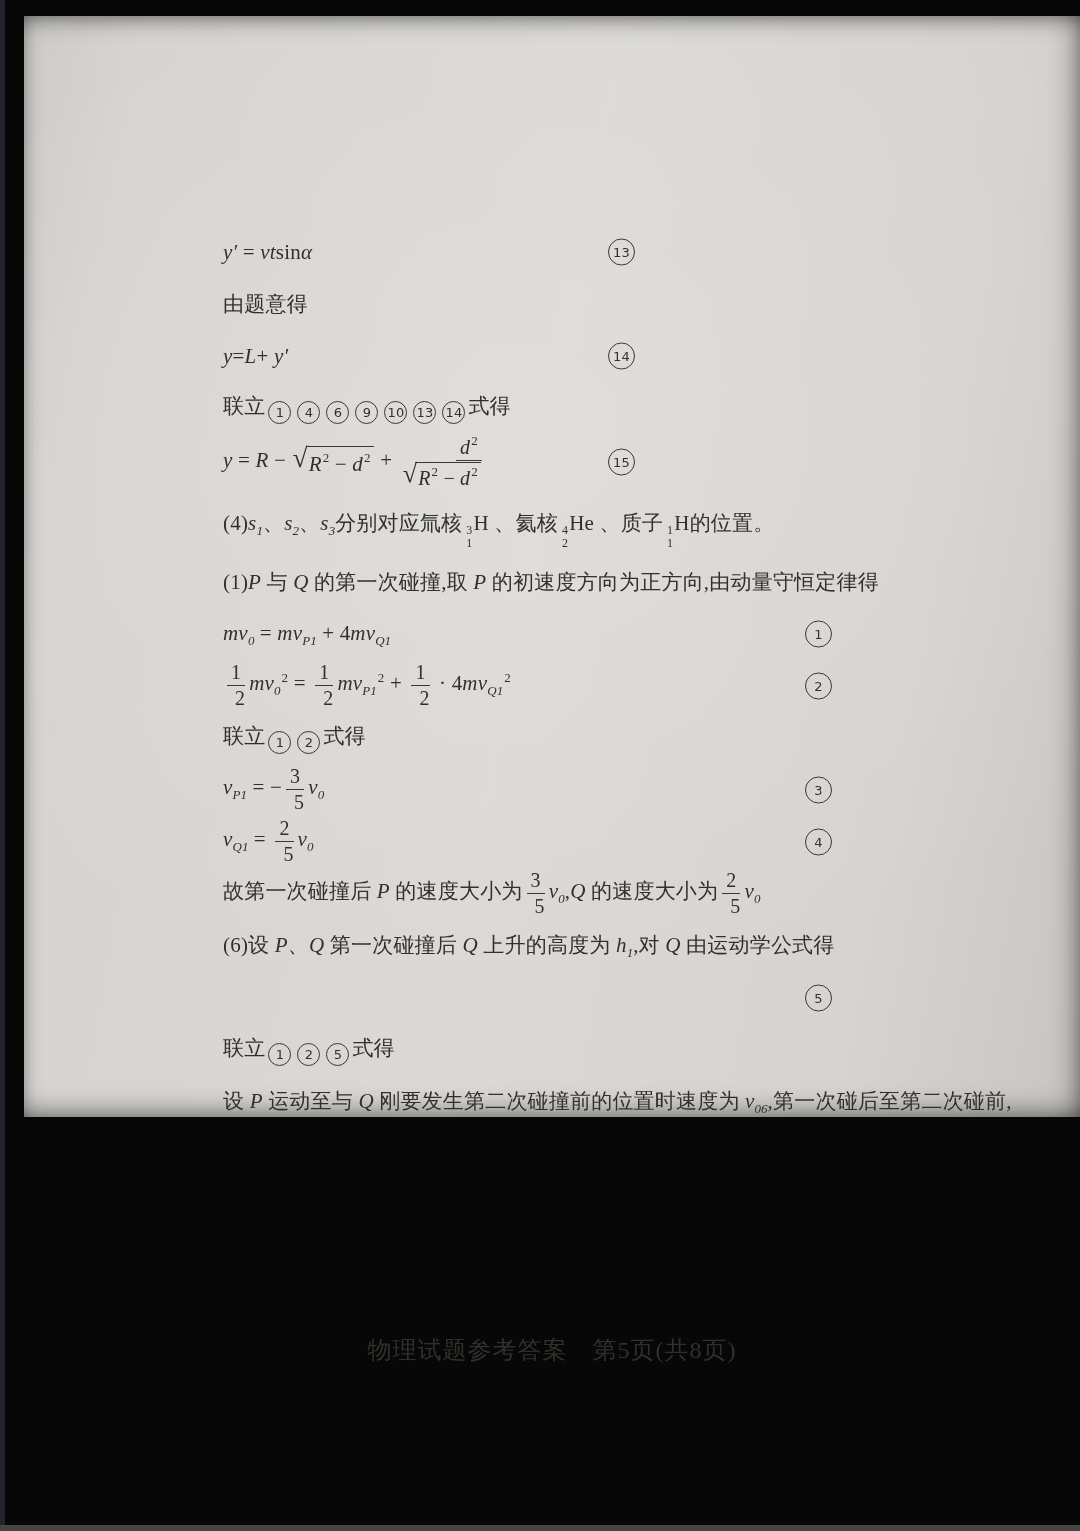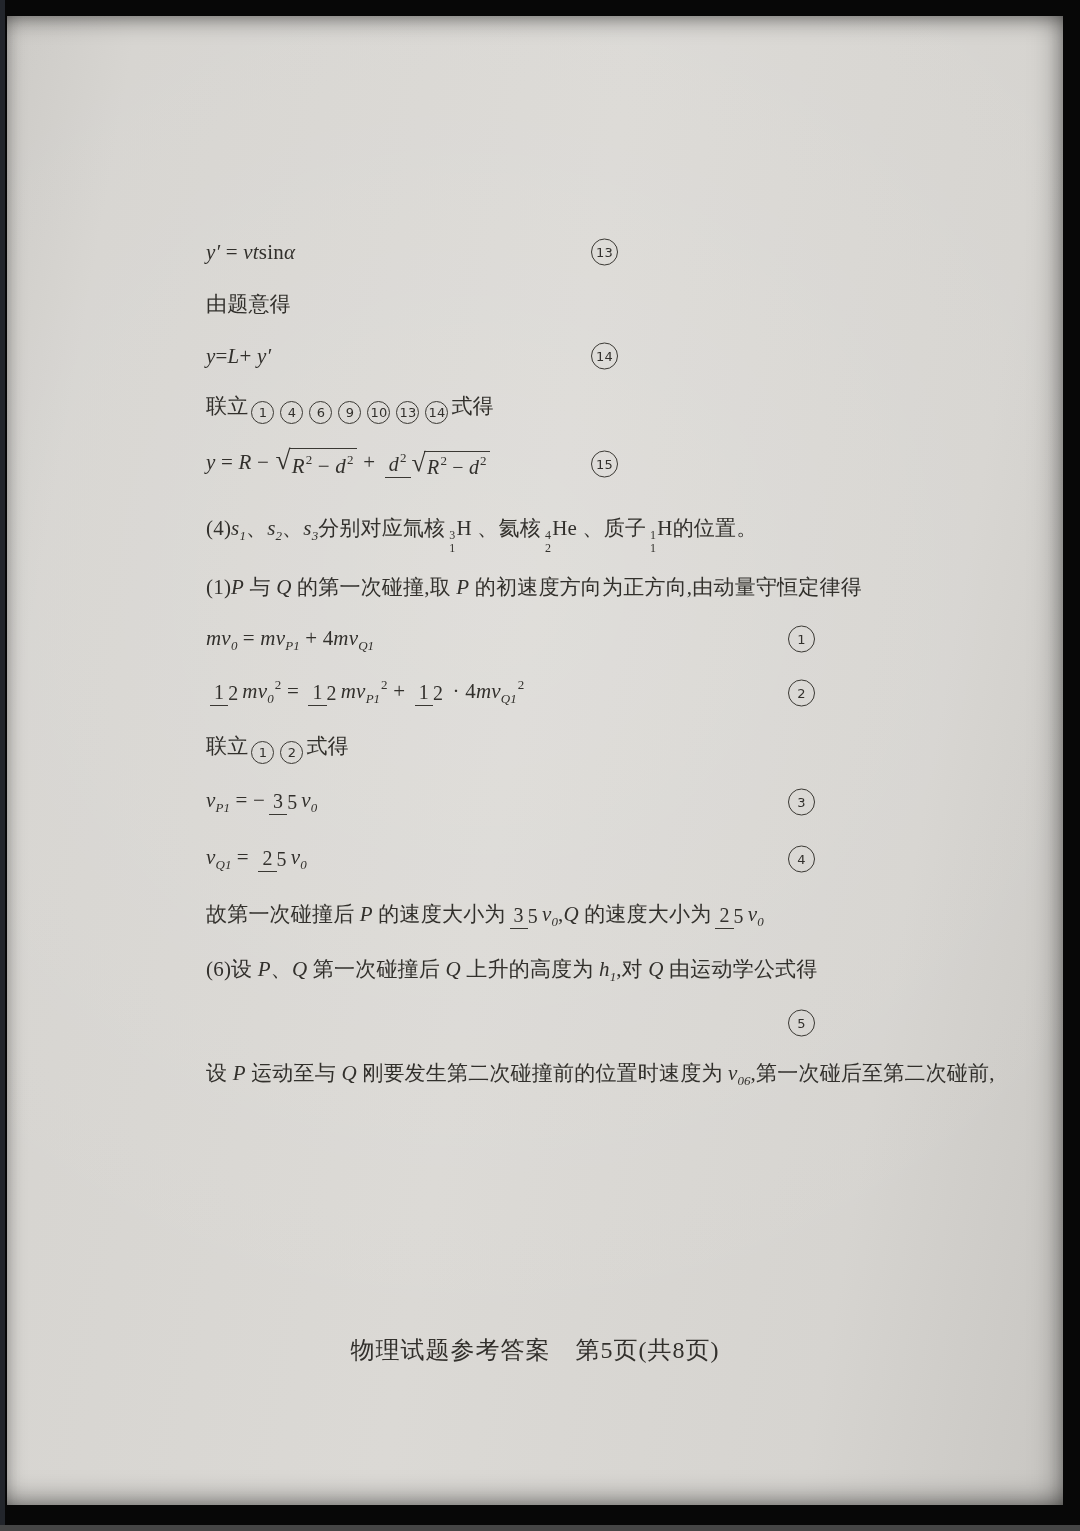--- a/index.html
+++ b/index.html
@@ -13,22 +13,22 @@
   .photo .left-strip{
     position:absolute;left:0;top:0;bottom:0;width:5px;
     background:#22252b;
   }
   .photo .bottom-strip{
     position:absolute;left:0;bottom:0;height:6px;right:0;
     background:#454545;
   }
   .paper{
     position:absolute;
-    left:7px;top:16px;
-    width:1056px;height:1489px;
+    left:24px;top:16px;
+    width:1056px;height:1101px;
     background:
       radial-gradient(120% 85% at 45% 38%, rgba(255,255,255,0.14), rgba(0,0,0,0) 62%),
       linear-gradient(100deg,#cccac6 0%,#d6d4d0 10%,#dbd9d5 48%,#d6d4d0 80%,#c8c6c2 100%);
     box-shadow:
       inset 0 16px 24px -16px rgba(0,0,0,0.55),
       inset 0 -20px 28px -18px rgba(0,0,0,0.5),
       inset -18px 0 32px -20px rgba(0,0,0,0.55),
       inset 12px 0 22px -16px rgba(0,0,0,0.35);
     color:#32302c;
   }
@@ -48,22 +48,22 @@
   .row.ind0{margin-left:-32px;}
   .row:nth-child(5){margin-bottom:14px;}
   .row:nth-child(18){margin-bottom:12px;}
   .row:nth-child(19){margin-bottom:12px;}
   .expr{display:inline-block;line-height:1.35;}
   .rm{font-style:normal;}
   .it{font-style:italic;}
   .sb{font-size:13px;vertical-align:-5px;font-style:italic;letter-spacing:0;}
   .sp{font-size:13px;vertical-align:9px;margin-left:1px;font-style:normal;}
   .frac{
-    display:inline-flex;flex-direction:row;align-items:center;
-    vertical-align:middle;margin:16px 4px;line-height:1.15;font-size:0.95em;
+    display:inline-flex;flex-direction:column;align-items:flex-end;
+    vertical-align:middle;margin:0 4px;line-height:1.15;font-size:0.95em;
   }
   .fnum{border-bottom:1.5px solid #3a3833;padding:0 4px 1px;}
   .fden{padding-top:1px;}
   .sqrt{display:inline-flex;align-items:flex-start;vertical-align:middle;margin:0 1px;}
   .rad{font-size:1.3em;line-height:1;margin-right:-2px;transform:translateY(-1px);}
   .sqarg{border-top:1.5px solid #3a3833;padding:2px 3px 0;}
   .pre{
     display:inline-flex;flex-direction:column;align-items:flex-end;
     font-size:12px;line-height:1.1;vertical-align:-4px;margin:0 1px 0 4px;font-style:normal;
   }
@@ -183,19 +183,22 @@
               <span class="fden"><span class="rm">5</span></span>
             </span><span class="it">v</span><span class="sb">0</span></span>
         </div>
         <div class="row">
           <span class="expr"><span class="rm">(6)设 </span><span class="it">P</span><span class="rm">、</span><span class="it">Q</span><span class="rm"> 第一次碰撞后 </span><span class="it">Q</span><span class="rm"> 上升的高度为 </span><span class="it">h</span><span class="sb">1</span><span class="rm">,对 </span><span class="it">Q</span><span class="rm"> 由运动学公式得</span></span>
         </div>
         <div class="row">
           <span class="eqnum col-b">5</span>
         </div>
         <div class="row">
+          <span class="expr"><span class="rm">联立</span><span class="circ">1</span><span class="circ">2</span><span class="circ">5</span><span class="rm">式得</span></span>
+        </div>
+        <div class="row">
           <span class="expr"><span class="rm">设 </span><span class="it">P</span><span class="rm"> 运动至与 </span><span class="it">Q</span><span class="rm"> 刚要发生第二次碰撞前的位置时速度为 </span><span class="it">v</span><span class="sb">06</span><span class="rm">,第一次碰后至第二次碰前,</span></span>
         </div>
       </div>
     <div class="footer">物理试题参考答案　第5页(共8页)</div>
   </div>
   <div class="bottom-strip"></div>
 </div>
 
 </body></html>

